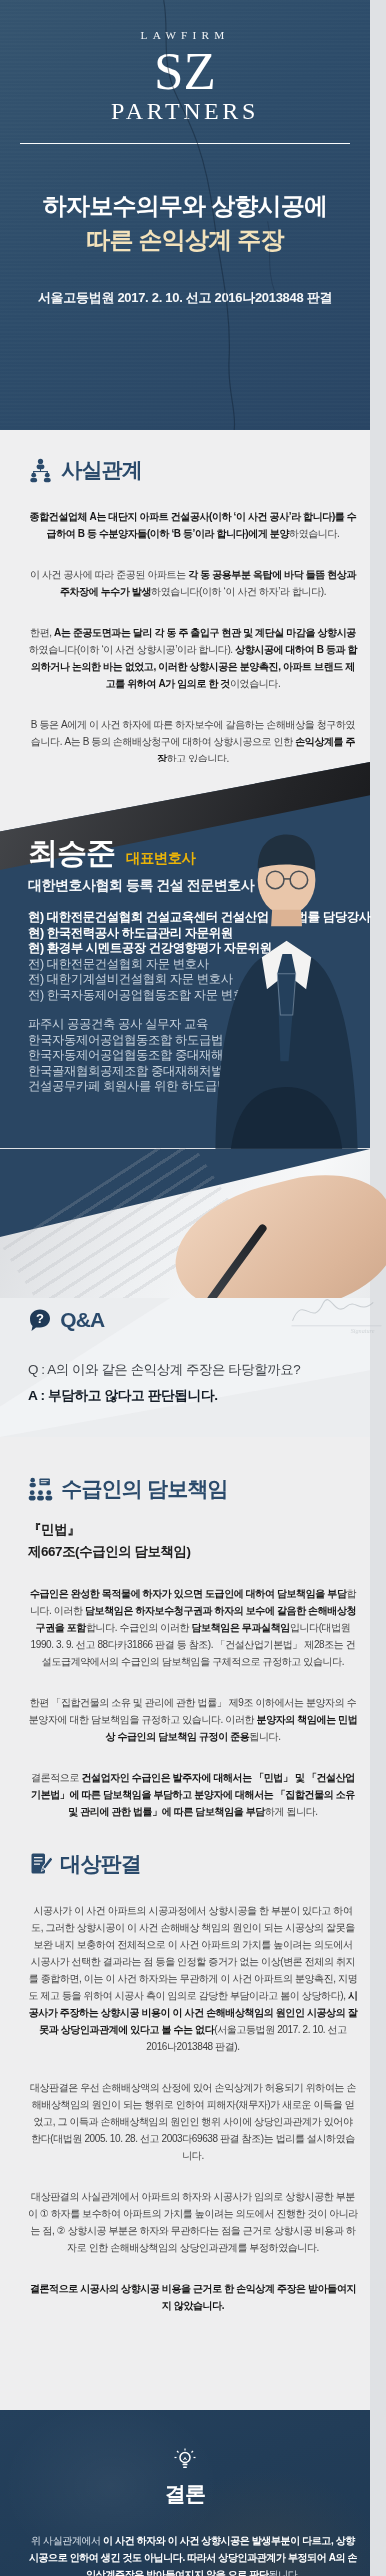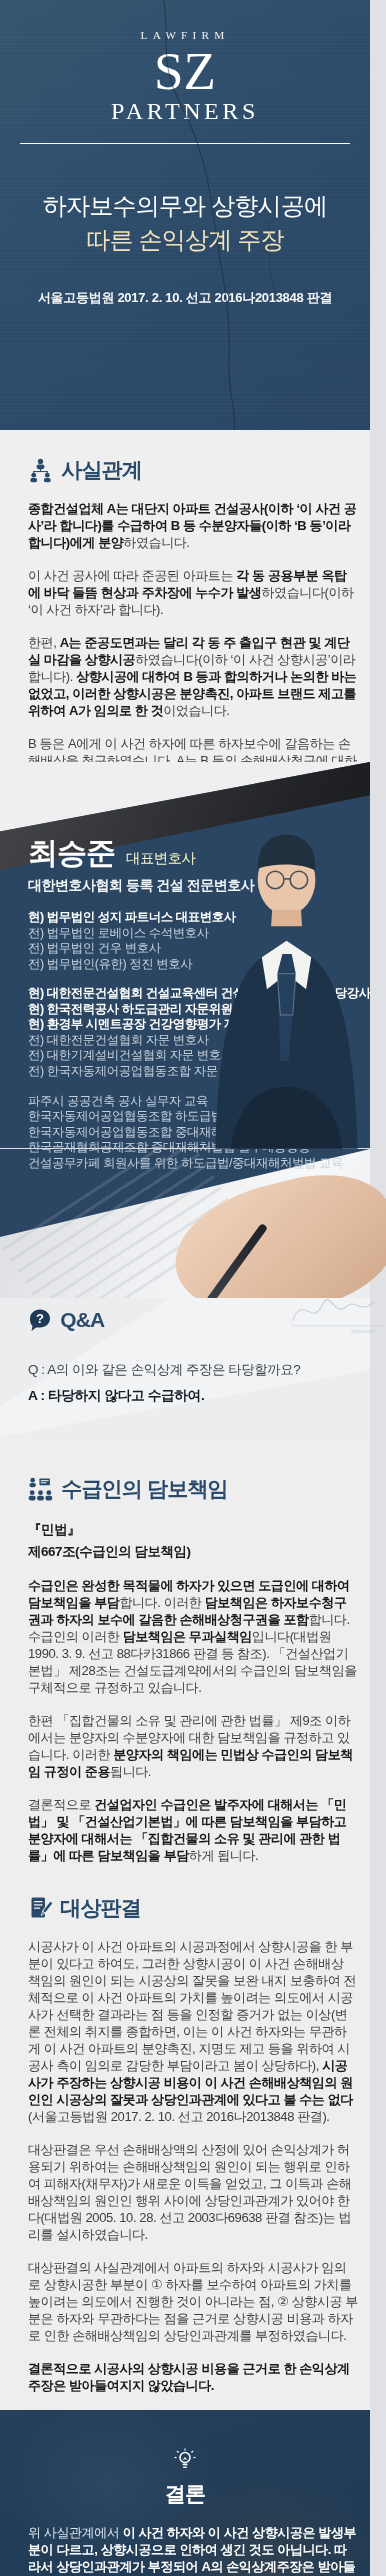--- a/index.html
+++ b/index.html
@@ -10,44 +10,44 @@
   
   .hero{top:0;height:430px;color:#fff;text-align:center;
         background:
           repeating-linear-gradient(0deg, rgba(255,255,255,.015) 0 1.5px, rgba(0,0,0,0) 1.5px 3.6px),
           linear-gradient(140deg,#35546f 0%,#2d4c6a 45%,#294564 100%);}
   .hero-eyebrow{padding-top:29px;font-family:"Liberation Serif",serif;font-size:11.3px;
         letter-spacing:5.2px;color:#f2f4f6;}
   .hero-logo{font-family:"Liberation Serif",serif;font-size:53px;line-height:1.02;margin-top:3.1px;font-weight:500;}
   .hero-logosub{font-family:"Liberation Serif",serif;font-size:24px;letter-spacing:3.6px;margin-top:0px;font-weight:500;}
   .hero-divider{width:330px;height:1px;background:#fcfdfd;margin:17.5px auto 0;}
-  .hero-title{margin-top:45px;font-size:24px;font-weight:400;letter-spacing:-0.8px;line-height:1.42;color:#ffffff;}
+  .hero-title{margin-top:45px;font-size:24px;font-weight:700;letter-spacing:-0.8px;line-height:1.42;color:#ffffff;}
   .hero-title .line2{color:#f3e2bb;}
   .hero-sub{margin-top:32px;font-size:13px;font-weight:700;letter-spacing:-0.3px;color:#f5f7f9;}
   .crack{position:absolute;top:0;left:0;pointer-events:none;}
 
   
   .facts{top:430px;height:332px;background:#efeff0;z-index:1;}
   .facts-inner{padding:26px 28px 0;}
   .sec-head{display:flex;align-items:center;gap:8.2px;}
   .sec-head .txt{font-size:21px;font-weight:800;color:#2a4a6b;letter-spacing:-0.8px;}
-  .para{margin-top:16px;font-size:13px;line-height:17px;color:#3e3e3e;letter-spacing:-0.4px;width:330px;}
+  .para{margin-top:24px;font-size:10px;line-height:17px;color:#3e3e3e;letter-spacing:-0.4px;width:330px;text-align:center;}
   .para .b,.clause .b{font-weight:800;color:#181818;}
 
   
   .profile{top:762px;height:386px;background:#2a4663;z-index:3;overflow:visible;}
   .profile::before{content:"";position:absolute;inset:0;background:#efeff0;
         clip-path:polygon(0 0,100% 0,0 18%);z-index:1;}
   .profile::after{content:"";position:absolute;inset:0;
         background:linear-gradient(115deg,#46484c 0%,#232427 55%,#0e0f11 100%);
         clip-path:polygon(0 18%,100% 0,100% 8.6%,0 28%);z-index:1;}
   .profile .inner{position:relative;z-index:2;height:100%;}
   .profile-name-row{position:absolute;top:71px;left:28px;display:flex;align-items:baseline;gap:11px;}
   .profile-name{font-size:30px;font-weight:800;color:#ffffff;letter-spacing:-1px;}
-  .profile-role{font-size:14.4px;font-weight:400;color:#fef9c3;letter-spacing:-0.5px;}
+  .profile-role{font-size:14.4px;font-weight:700;color:#eab308;letter-spacing:-0.5px;}
   .profile-sub{position:absolute;top:115px;left:28px;font-size:14px;font-weight:700;color:#f2f5f8;letter-spacing:-0.5px;}
   .profile-groups{position:absolute;top:148px;left:28px;width:345px;}
   .pg{margin-bottom:14.4px;}
   .pg .item{font-size:12.4px;line-height:15.5px;color:#c6d1dc;letter-spacing:-0.4px;white-space:nowrap;}
   .pg .item.b{color:#ffffff;font-weight:800;}
   .portrait{position:absolute;right:0;top:57px;z-index:1;}
 
   
   .photoband{top:1149px;height:149px;z-index:2;
       background:linear-gradient(115deg,#d9dbde 0%,#eef0f2 45%,#f7f8f9 75%,#e9ebed 100%);}
@@ -159,26 +159,20 @@
         <path d="M150,300 L186,300 L180,380 L156,380 Z" fill="none" stroke="#9fb4c8" stroke-width="2" opacity=".5"></path>
         <path d="M60,640 C70,560 110,520 168,520 C226,520 266,560 276,640 Z" fill="#16283a"></path>
       </svg>
       <div class="profile-name-row">
         <span class="profile-name">최승준</span>
         <span class="profile-role">대표변호사</span>
       </div>
       <div class="profile-sub">대한변호사협회 등록 건설 전문변호사</div>
       <div class="profile-groups">
         <div class="pg">
-            <div class="item b">현) 법무법인 성지 파트너스 대표변호사</div>
-            <div class="item">전) 법무법인 로베이스 수석변호사</div>
-            <div class="item">전) 법무법인 건우 변호사</div>
-            <div class="item">전) 법무법인(유한) 정진 변호사</div>
-          </div>
-        <div class="pg">
             <div class="item b">현) 대한전문건설협회 건설교육센터 건설산업 관련법률 담당강사</div>
             <div class="item b">현) 한국전력공사 하도급관리 자문위원</div>
             <div class="item b">현) 환경부 시멘트공장 건강영향평가 자문위원</div>
             <div class="item">전) 대한전문건설협회 자문 변호사</div>
             <div class="item">전) 대한기계설비건설협회 자문 변호사</div>
             <div class="item">전) 한국자동제어공업협동조합 자문 변호사</div>
           </div>
         <div class="pg">
             <div class="item">파주시 공공건축 공사 실무자 교육</div>
             <div class="item">한국자동제어공업협동조합 하도급법 교육</div>
@@ -204,21 +198,21 @@
     </svg>
     <div class="inner">
       <div class="qna-head sec-head">
         <svg class="icon" width="24" height="24" viewBox="0 0 48 48">
           <path d="M24,3 C35.5,3 44,11 44,21 C44,31 35.5,39 24,39 L16,39 L7,46 L9,36 C5,32.5 4,27 4,21 C4,11 12.5,3 24,3 Z" fill="#1f3a57"></path>
           <text x="24" y="30" text-anchor="middle" font-size="26" font-weight="bold" fill="#ffffff" font-family="Liberation Sans, sans-serif">?</text>
         </svg>
         <span class="txt">Q&amp;A</span>
       </div>
       <div class="q-line">Q : A의 이와 같은 손익상계 주장은 타당할까요?</div>
-      <div class="a-line">A : 타당하지 않다고 수급하여.</div>
+      <div class="a-line">A : 부담하고 않다고 판단됩니다.</div>
     </div>
   </section>
 
   <section class="abs legal">
     <div class="sec-head warranty-head">
       <svg class="icon" width="25" height="25" viewBox="0 0 48 48">
         <g fill="#2a4a6b">
           <circle cx="9" cy="6" r="4.4"></circle>
             <rect x="3" y="11.5" width="12" height="8" rx="3.5"></rect>
           <rect x="22" y="3" width="20" height="13" rx="1.5"></rect>

